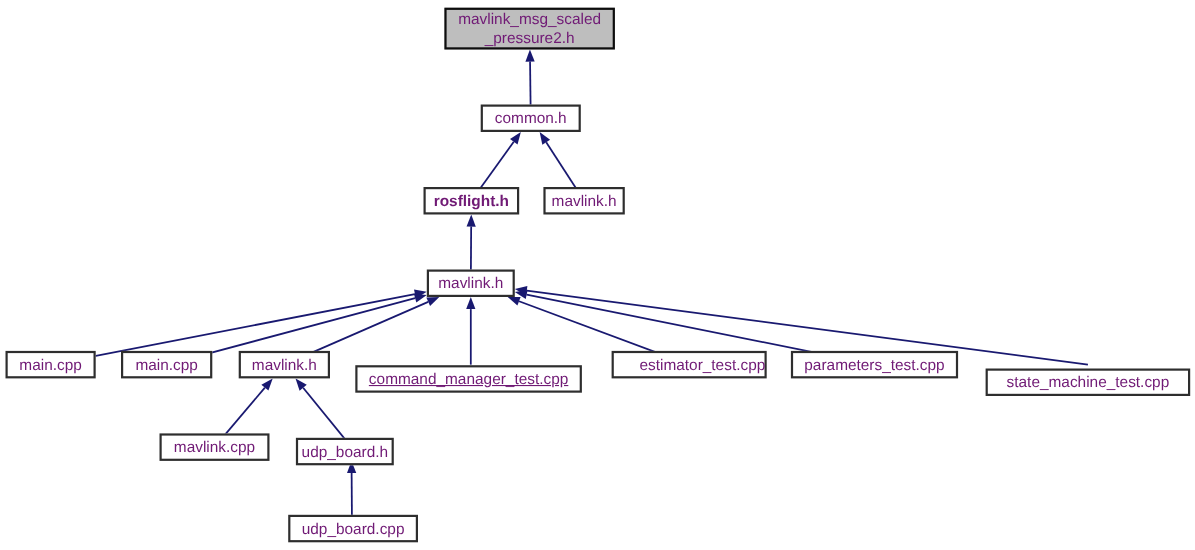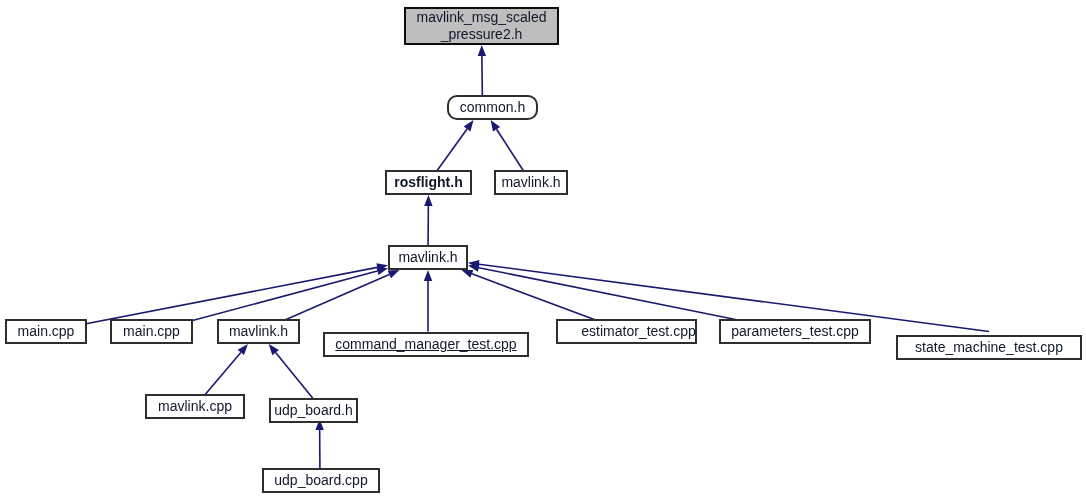--- a/index.html
+++ b/index.html
@@ -20,21 +20,21 @@
     left: 0;
     top: 0;
     width: 1086px;
     height: 500px;
   }
   .graph-node {
     position: absolute;
     box-sizing: border-box;
     background: #ffffff;
     border: 2px solid #2e2e2e;
-    color: #0f172a;
+    color: #701a75;
     font-size: 14px;
     line-height: 1.18;
     display: flex;
     align-items: center;
     justify-content: center;
     text-align: center;
     white-space: pre-line;
     cursor: pointer;
   }
   .graph-node.root-node {
@@ -73,21 +73,21 @@
       <line x1="195" y1="406.5" x2="240.8087934394866" y2="352.3951258588741" stroke="#191970" stroke-width="1.6"></line>
       <polygon points="247.91666666666669,344 244.0142051310567,355.10904109107014 237.6033817479165,349.6812106266781" fill="#191970"></polygon>
       <line x1="319.5" y1="406.5" x2="275.6074682886699" y2="352.53377248606955" stroke="#191970" stroke-width="1.6"></line>
       <polygon points="268.6666666666667,344 278.865817783351,349.8836482303956 272.3491187939888,355.1838967417435" fill="#191970"></polygon>
       <line x1="320" y1="480.5" x2="319.6587820872494" y2="429.99974891290697" stroke="#191970" stroke-width="1.6"></line>
       <polygon points="319.5844594594595,419 323.85868621763206,429.97137118229625 315.45887795686673,430.0281266435177" fill="#191970"></polygon>
     </svg>
   <div id="node-layer">
       <div class="graph-node root-node" style="left: 404px; top: 7px; width: 155px; height: 38px;">mavlink_msg_scaled
 _pressure2.h</div>
-      <div class="graph-node" style="left: 447px; top: 95px; width: 91px; height: 25px; border-radius: 10px;">common.h</div>
+      <div class="graph-node" style="left: 437px; top: 95px; width: 91px; height: 25px;">common.h</div>
       <div class="graph-node" style="left: 385px; top: 170px; width: 87px; height: 25px; font-weight: bold;">rosflight.h</div>
       <div class="graph-node" style="left: 494px; top: 170px; width: 74px; height: 25px;">mavlink.h</div>
       <div class="graph-node" style="left: 388px; top: 245px; width: 80px; height: 25px;">mavlink.h</div>
       <div class="graph-node" style="left: 5px; top: 319px; width: 82px; height: 25px;">main.cpp</div>
       <div class="graph-node" style="left: 110px; top: 319px; width: 83px; height: 25px;">main.cpp</div>
       <div class="graph-node" style="left: 217px; top: 319px; width: 83px; height: 25px;">mavlink.h</div>
       <div class="graph-node" style="left: 323px; top: 332px; width: 206px; height: 25px; text-decoration: underline;">command_manager_test.cpp</div>
       <div class="graph-node" style="left: 556px; top: 319px; width: 141px; height: 25px; padding-left: 24px;">estimator_test.cpp</div>
       <div class="graph-node" style="left: 719px; top: 319px; width: 152px; height: 25px;">parameters_test.cpp</div>
       <div class="graph-node" style="left: 896px; top: 319px; width: 186px; height: 25px; margin-top: 16px;">state_machine_test.cpp</div>

